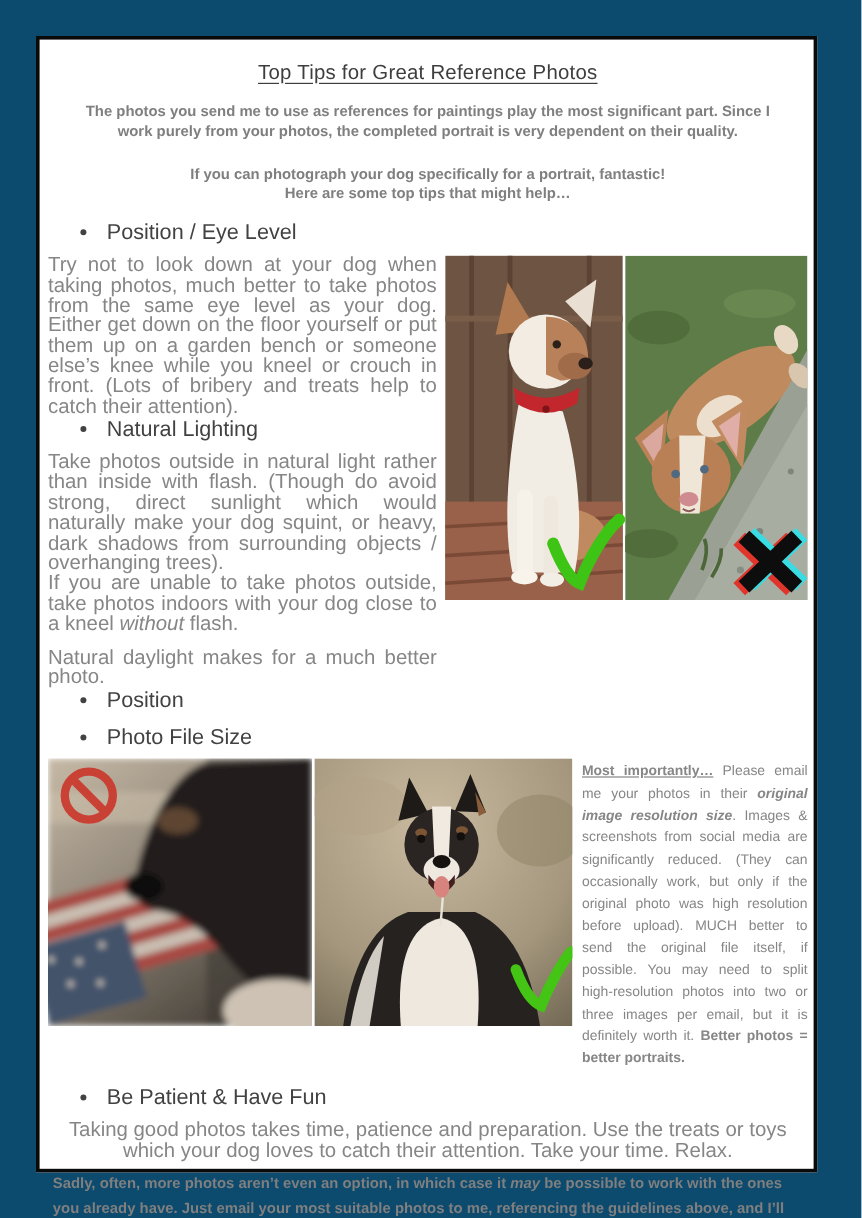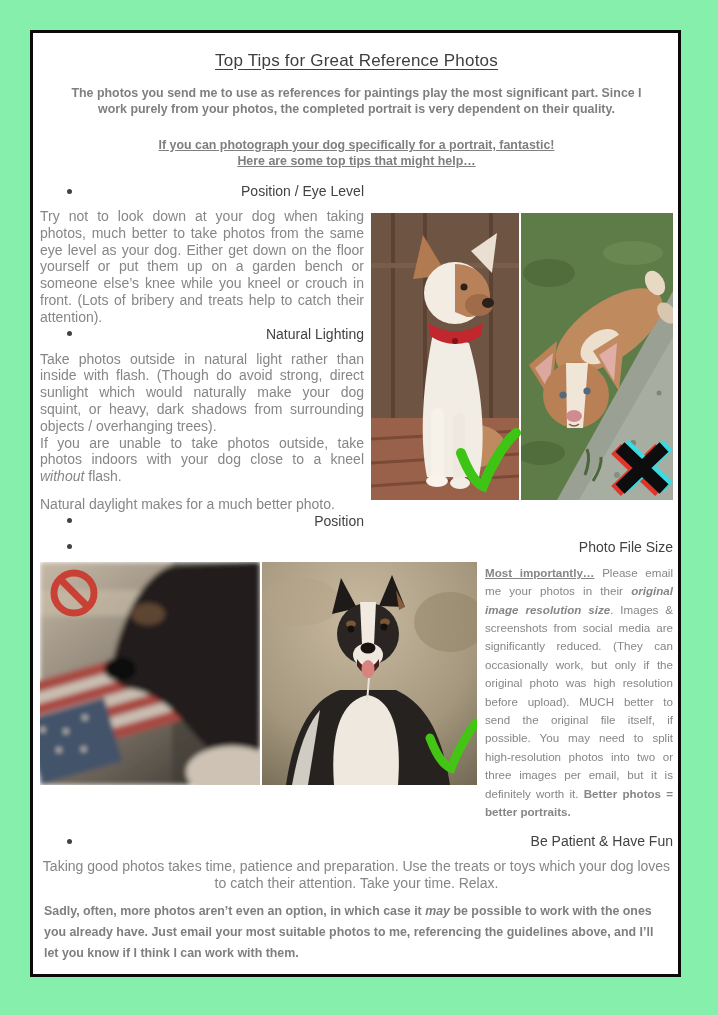--- a/index.html
+++ b/index.html
@@ -1,55 +1,55 @@
 <!DOCTYPE html>
 <html><head>
 <meta charset="utf-8">
 <style>
   html,body { margin:0; padding:0; background:#ffffff; }
   .screen {
-    position:relative; width:718px; height:1015px; background:#86efac;
+    position:relative; width:718px; height:1015px; background:#0c4a6e;
     font-family:"Liberation Sans", sans-serif; overflow:hidden;
   }
   .sheet {
     position:absolute; left:30px; top:30px; width:651px; height:947px;
     border:3px solid #0a0a0a; box-sizing:border-box; background:#ffffff;
   }
   .inner { padding:12px 5px 0 7px; }
 
   .doc-title {
     margin:6px 0 0 0; text-align:center; font-size:17px; color:#3e3e3e;
     text-decoration:underline; text-underline-offset:3px; letter-spacing:0.2px;
   }
   .intro {
     margin:14px 26px 0 26px; text-align:center; color:#7f7f7f;
     font-weight:bold; font-size:12.4px; line-height:16px;
   }
-  .intro2 { margin-top:20px;text-decoration:underline; }
-
-  .h-item { display:flex; align-items:center; margin:0 0 0 27px; color:#424242; font-size:14px;justify-content:space-between; }
+  .intro2 { margin-top:20px; }
+
+  .h-item { display:flex; align-items:center; margin:0 0 0 27px; color:#424242; font-size:18px; }
   .bullet { width:5px; height:5px; border-radius:50%; background:#424242; margin-right:17px; flex:0 0 auto; }
 
   .body-p {
-    margin:0; color:#868686; font-size:14px; line-height:16.8px; text-align:justify;
+    margin:0; color:#868686; font-size:17px; line-height:16.8px; text-align:justify;
   }
   .mt-para { margin-top:9px; }
   .mt-head { }
 
   .cols-top { display:flex; margin-top:14px; }
   .col-text { width:330px; margin-right:7px; }
   .col-img  { width:302px; }
   .col-img svg { display:block; margin-top:30px; }
 
   .distance-p { margin-top:6px; }
   .fs-row { display:flex; margin-top:7px; }
   .fs-images { width:437px; margin-right:8px; }
   .fs-images svg { display:block; }
   .fs-text {
-    width:194px; margin:2px 0 0 0; color:#868686; font-size:11.6px;
+    width:194px; margin:2px 0 12px 0; color:#868686; font-size:11.6px;
     line-height:18.4px; text-align:justify;
   }
   .u-b { font-weight:bold; text-decoration:underline; }
   .b-i { font-weight:bold; font-style:italic; }
   .b   { font-weight:bold; }
   .i   { font-style:italic; }
 
   .closing {
     margin:9px 4px 0 4px; color:#7f7f7f; font-weight:bold;
     font-size:12.4px; line-height:21px;
@@ -261,21 +261,21 @@
               <path d="M390,176 C396,192 403,203 411,206 C418,188 429,169 436,161" fill="none" stroke="#44c414" stroke-width="9" stroke-linecap="round"></path>
             </g>
           </svg>
         </div>
 
         <p class="fs-text">
           <span class="u-b">Most importantly…</span><span> Please email me your photos in their </span><span class="b-i">original image resolution size</span><span>. Images &amp; screenshots from social media are significantly reduced. (They can occasionally work, but only if the original photo was high resolution before upload). MUCH better to send the original file itself, if possible. You may need to split high-resolution photos into two or three images per email, but it is definitely worth it. </span><span class="b">Better photos = better portraits.</span>
         </p>
       </div>
 
-      <div class="h-item" style="margin-top:12px">
+      <div class="h-item" style="">
         <span class="bullet"></span>
         <span>Be Patient &amp; Have Fun</span>
       </div>
       <p class="body-p" style="margin-top:9px; text-align:center">Taking good photos takes time, patience and preparation. Use the treats or toys which your dog loves to catch their attention. Take your time. Relax.</p>
 
       <p class="closing">
         <span>Sadly, often, more photos aren’t even an option, in which case it </span><span class="i">may</span><span> be possible to work with the ones you already have. Just email your most suitable photos to me, referencing the guidelines above, and I’ll let you know if I think I can work with them.</span>
       </p>
 
     </div>

